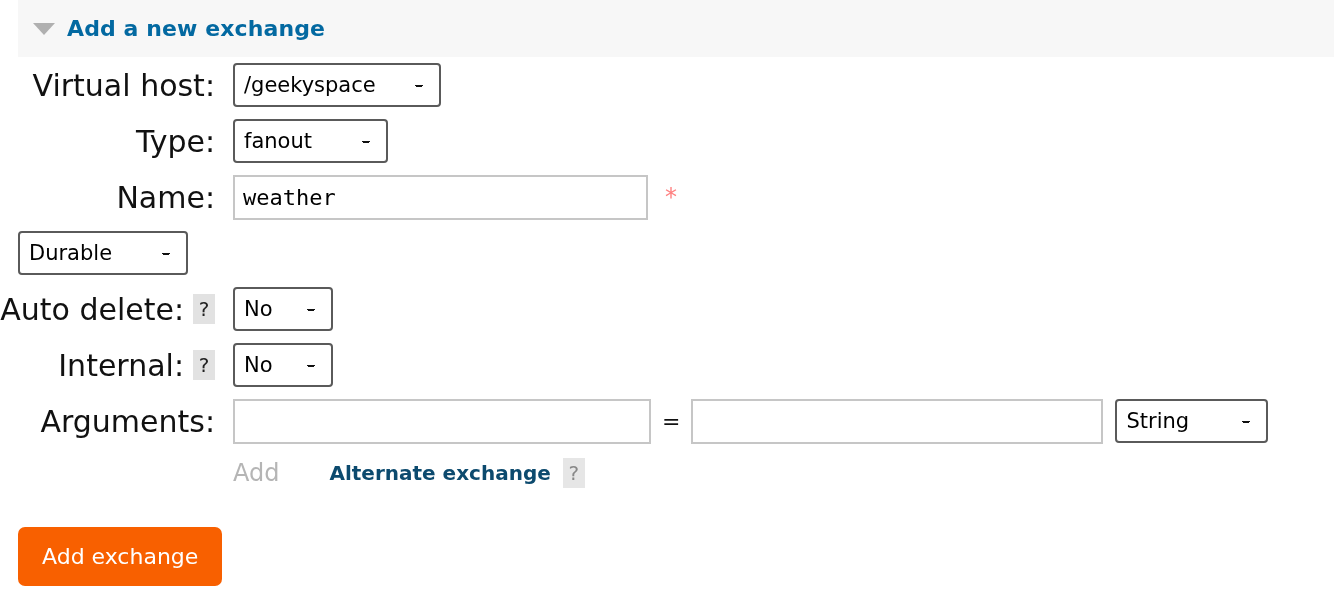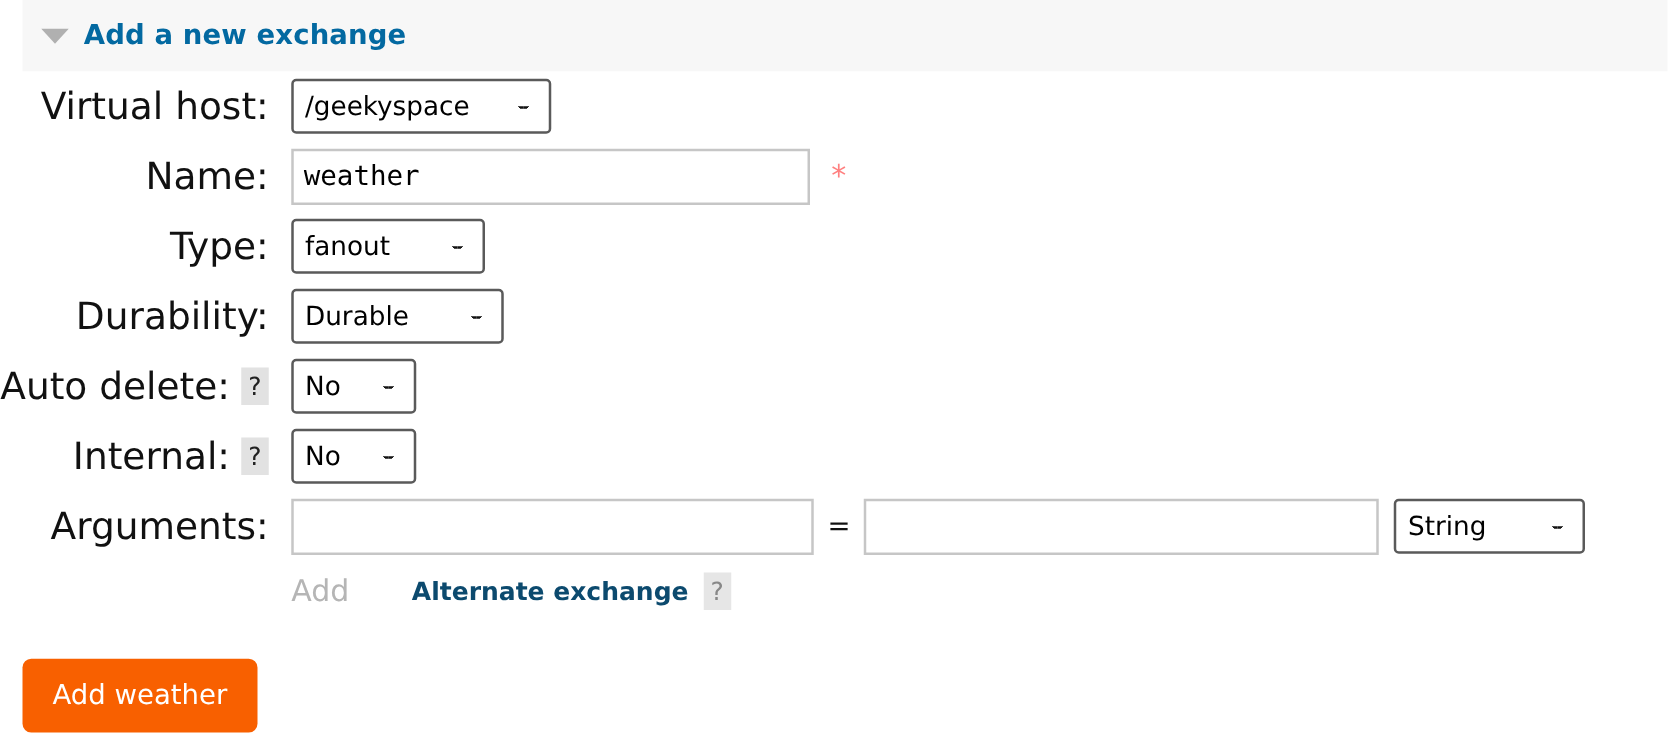--- a/index.html
+++ b/index.html
@@ -206,43 +206,40 @@
     </div>
     <div class="control-cell">
       <select id="vhost-select" class="ui-select">
         <option>/geekyspace</option>
       </select>
     </div>
   </div>
 
   <div class="form-row">
     <div class="label-cell">
+      <span class="field-label">Type:</span>
+    </div>
+    <div class="control-cell">
+      <select id="type-select" class="ui-select">
+        <option>fanout</option>
+      </select>
+    </div>
+  </div>
+
+  <div class="form-row">
+    <div class="label-cell">
       <span class="field-label">Name:</span>
     </div>
     <div class="control-cell">
       <input id="name-input" class="ui-text" type="text" value="weather" style="">
       <span class="required-star">*</span>
     </div>
   </div>
 
   <div class="form-row">
-    <div class="label-cell">
-      <span class="field-label">Type:</span>
-    </div>
-    <div class="control-cell">
-      <select id="type-select" class="ui-select">
-        <option>fanout</option>
-      </select>
-    </div>
-  </div>
-
-  <div class="form-row">
-    <div class="label-cell">
-      <span class="field-label">Durability:</span>
-    </div>
     <div class="control-cell">
       <select id="durability-select" class="ui-select">
         <option>Durable</option>
       </select>
     </div>
   </div>
 
   <div class="form-row">
     <div class="label-cell">
       <span class="field-label">Auto delete:</span>
@@ -284,14 +281,14 @@
 
   <div class="sub-row">
     <span class="add-link">Add</span>
     <span class="alt-exchange-label">Alternate exchange</span>
     <span class="help-badge light">?</span>
   </div>
 
 </div>
 
 <div class="submit-wrap">
-  <button class="submit-button">Add weather</button>
+  <button class="submit-button">Add exchange</button>
 </div>
 
 </body></html>

